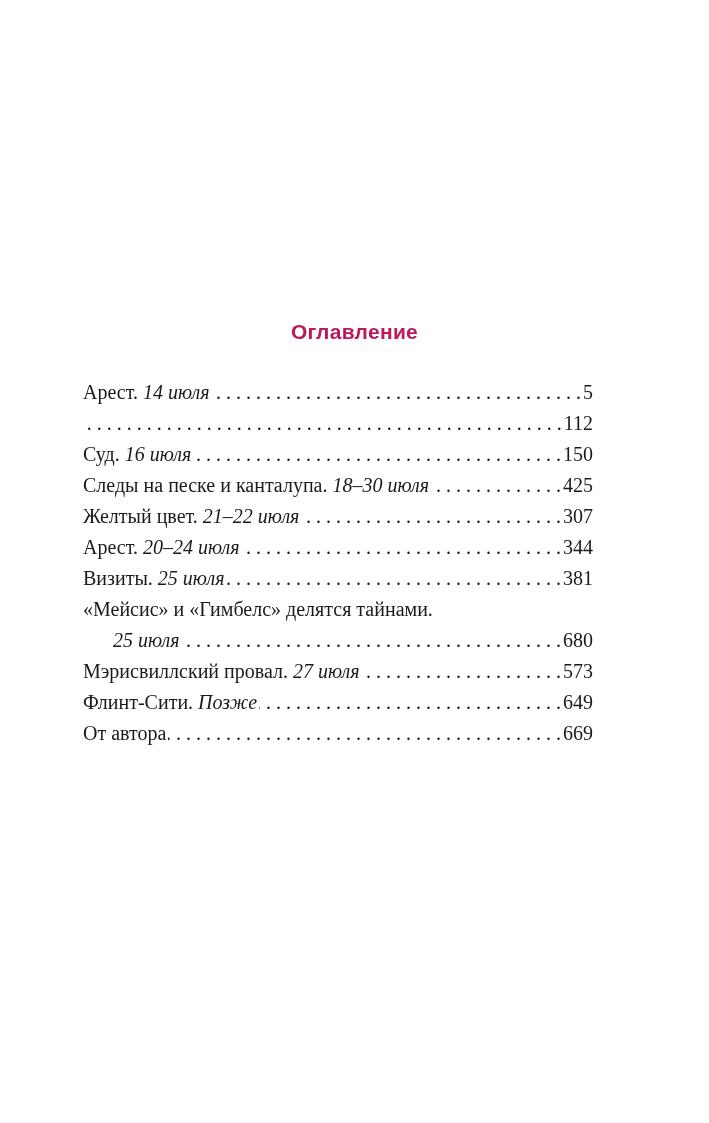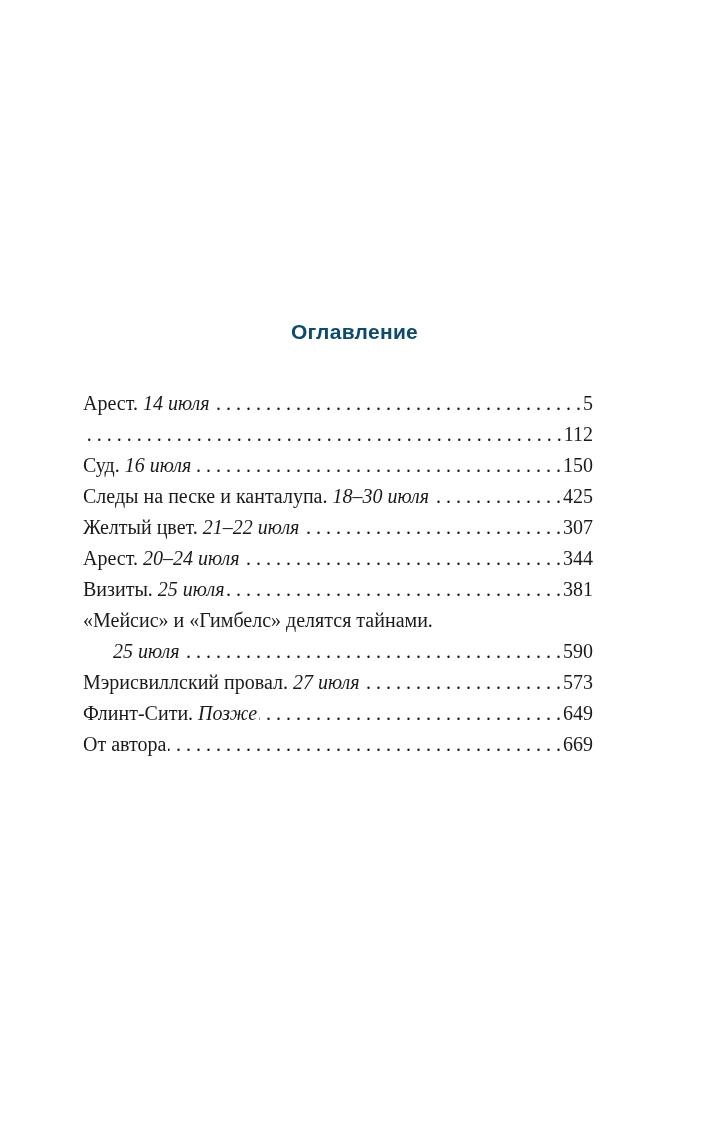--- a/index.html
+++ b/index.html
@@ -3,23 +3,23 @@
 <meta charset="utf-8">
 <style>
   html, body { margin: 0; padding: 0; }
   body {
     width: 709px; height: 1123px; background: #ffffff; position: relative;
     font-family: "Liberation Serif", serif; color: #1a1a1a; overflow: hidden;
   }
   .title {
     position: absolute; top: 320px; left: 0; width: 709px; text-align: center;
     font-family: "Liberation Sans", sans-serif; font-weight: bold; font-size: 21px;
-    letter-spacing: 0.3px; color: #0c4a6e;
+    letter-spacing: 0.3px; color: #be185d;
   }
-  .toc { position: absolute; top: 388px; left: 83px; width: 510px; }
+  .toc { position: absolute; top: 377px; left: 83px; width: 510px; }
   .entry { font-size: 20px; line-height: 31px; }
   .row { display: flex; align-items: baseline; white-space: nowrap; overflow: hidden; }
   .row .head { flex: 0 0 auto; }
   .row .date { font-style: italic; }
   .row .leader {
     flex: 1 1 auto; overflow: hidden; white-space: nowrap; letter-spacing: 0;
     margin: 0 2px; text-align: right; direction: rtl;
   }
   .row .leader::before {
     content: ". . . . . . . . . . . . . . . . . . . . . . . . . . . . . . . . . . . . . . . . . . . . . . . . . . . . . . . . . . . . . . . . . . . . . . . . . . . . . . . . . . .";
@@ -88,21 +88,21 @@
       <span class="leader"></span>
       <span class="page">381</span>
     </div>
   </div>
 
   <div class="entry">
     <span class="first-line">«Мейсис» и «Гимбелс» делятся тайнами.</span>
     <div class="row indent">
       <span class="head"><span class="date">25 июля</span></span>
       <span class="leader"></span>
-      <span class="page">590</span>
+      <span class="page">680</span>
     </div>
   </div>
 
 
 
   <div class="entry">
     <div class="row">
       <span class="head"><span>Мэрисвиллский провал.</span> <span class="date">27 июля</span></span>
       <span class="leader"></span>
       <span class="page">573</span>

